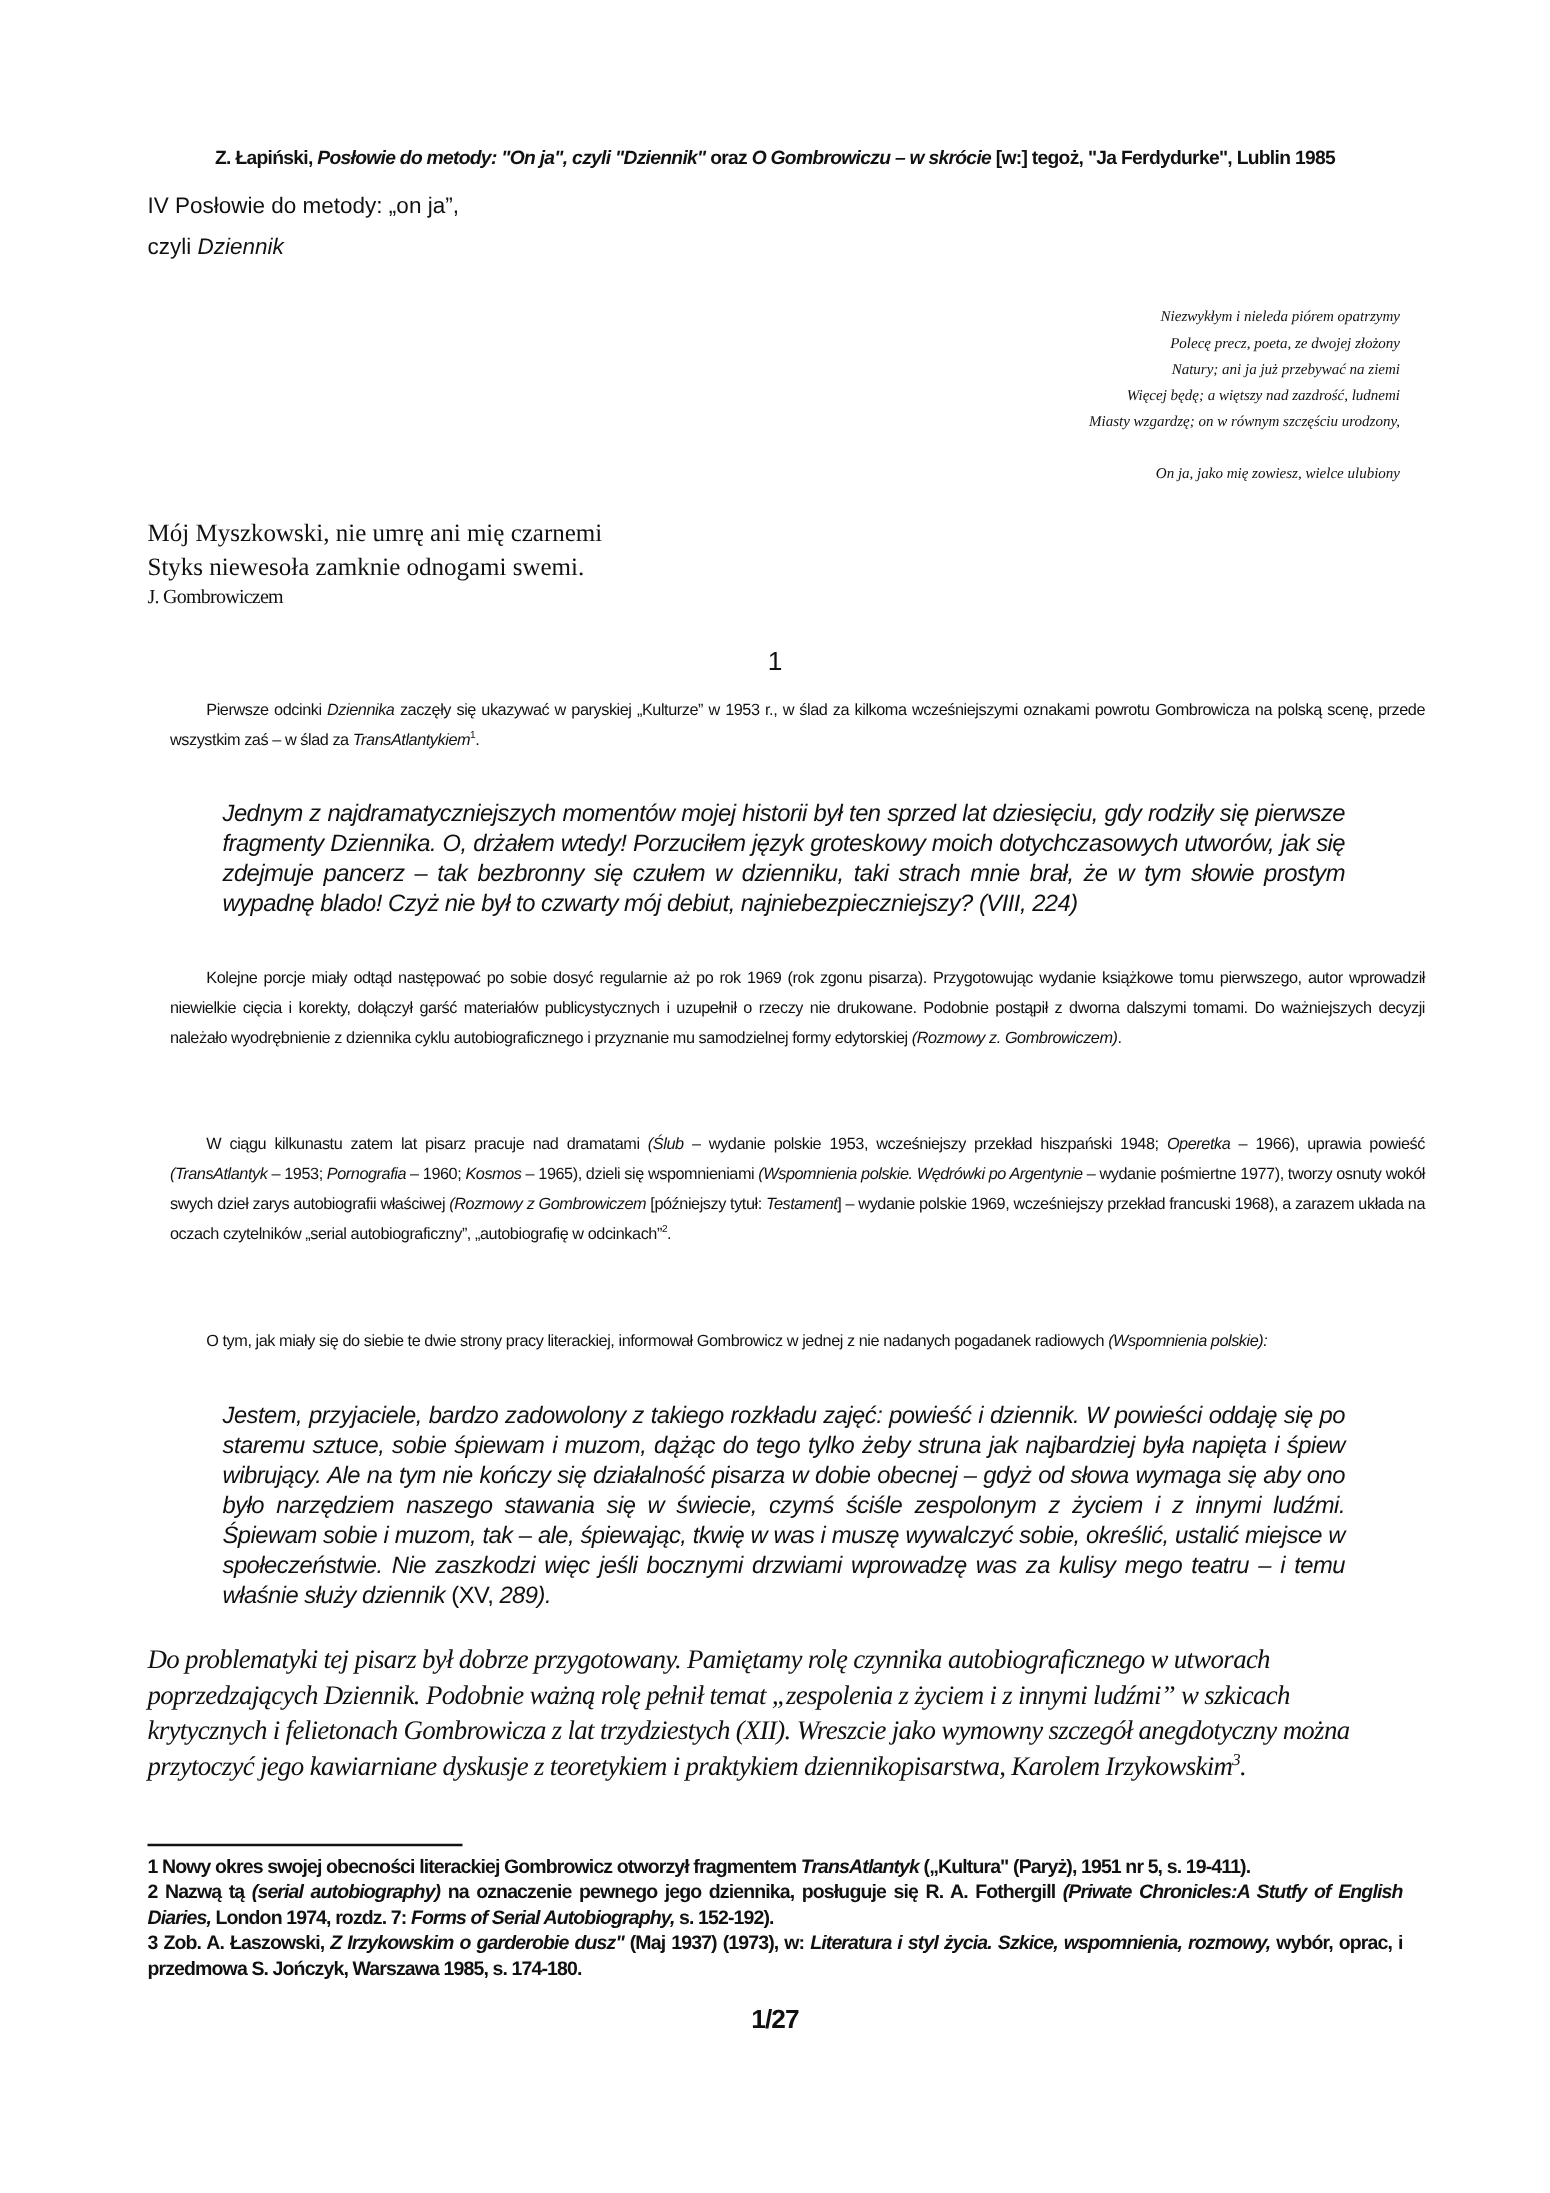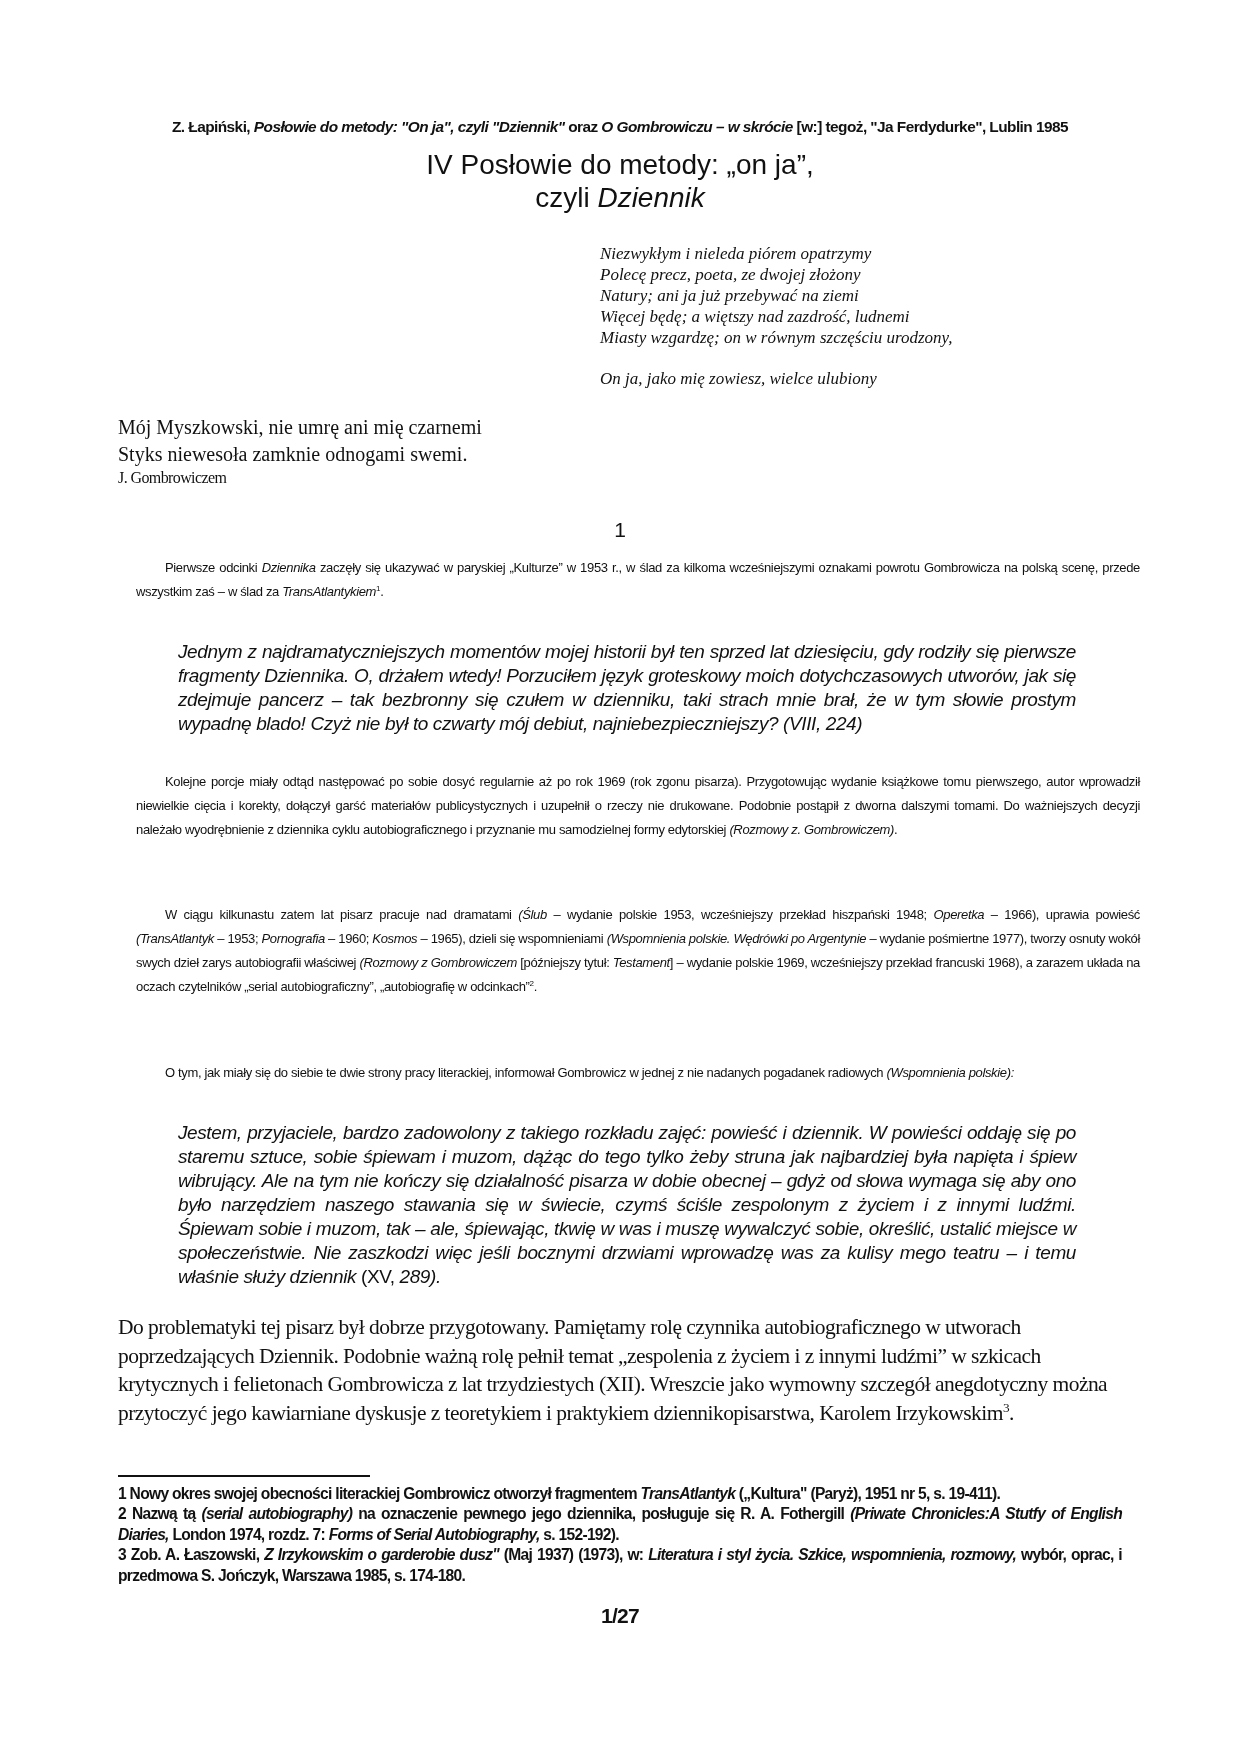--- a/index.html
+++ b/index.html
@@ -2,30 +2,30 @@
 <html><head>
   <meta charset="utf-8">
   <style>
     html, body { margin: 0; padding: 0; background: #ffffff; }
     body { width: 1240px; height: 1754px; position: relative; overflow: hidden; color: #111; }
     .page { position: absolute; left: 0; top: 0; width: 1240px; height: 1528px; }
     .sans { font-family: "Liberation Sans", sans-serif; }
     .lserif { font-family: "Liberation Serif", serif; }
     .abs { position: absolute; }
     .header-ref { left: 118px; top: 118px; width: 1004px; text-align: center; font-size: 15.4px; font-weight: bold; letter-spacing: -0.55px; white-space: nowrap; }
-    .title { left: 118px; top: 148px; width: 1004px; text-align: center; font-size: 28px; line-height: 33px; }
-    .epigraph { left: 600px; top: 243px; width: 520px; text-align: left; font-size: 17px; line-height: 21px; font-style: italic; }
+    .title { left: 118px; top: 148px; width: 1004px; text-align: left; font-size: 18px; line-height: 33px; }
+    .epigraph { left: 600px; top: 243px; width: 520px; text-align: right; font-size: 12px; line-height: 21px; font-style: italic; }
     .epigraph .gap { height: 20px; }
     .motto { left: 118px; top: 414px; width: 700px; font-size: 20px; line-height: 27px; }
     .motto .author { font-size: 16px; line-height: 20px; letter-spacing: -0.6px; }
     .section-num { left: 600px; top: 518px; width: 40px; text-align: center; font-size: 21px; }
     .body { left: 136px; width: 1004px; font-size: 13px; line-height: 24px; text-align: justify; letter-spacing: -0.35px; }
     .indent { text-indent: 29px; }
     .quote { left: 178px; width: 898px; font-size: 19px; line-height: 24px; text-align: justify; font-style: italic; letter-spacing: -0.4px; }
-    .serifpara { left: 118px; width: 1004px; font-size: 21.5px; line-height: 28.6px; letter-spacing: -0.55px; }
+    .serifpara { left: 118px; width: 1004px; font-size: 21.5px; line-height: 28.6px; letter-spacing: -0.55px; font-style: italic; }
     .rule { left: 118px; top: 1475px; width: 252px; height: 0; border-top: 2px solid #111; }
     .notes { left: 118px; top: 1484px; width: 1004px; font-size: 15.6px; line-height: 20.4px; font-weight: bold; text-align: justify; letter-spacing: -0.7px; }
     .pagenum { left: 570px; top: 1604px; width: 100px; text-align: center; font-size: 21px; font-weight: bold; letter-spacing: -0.7px; }
     i, .it { font-style: italic; }
     sup { font-size: 62%; line-height: 0; vertical-align: super; }
   </style>
 </head>
 <body>
 
 <div class="page">

